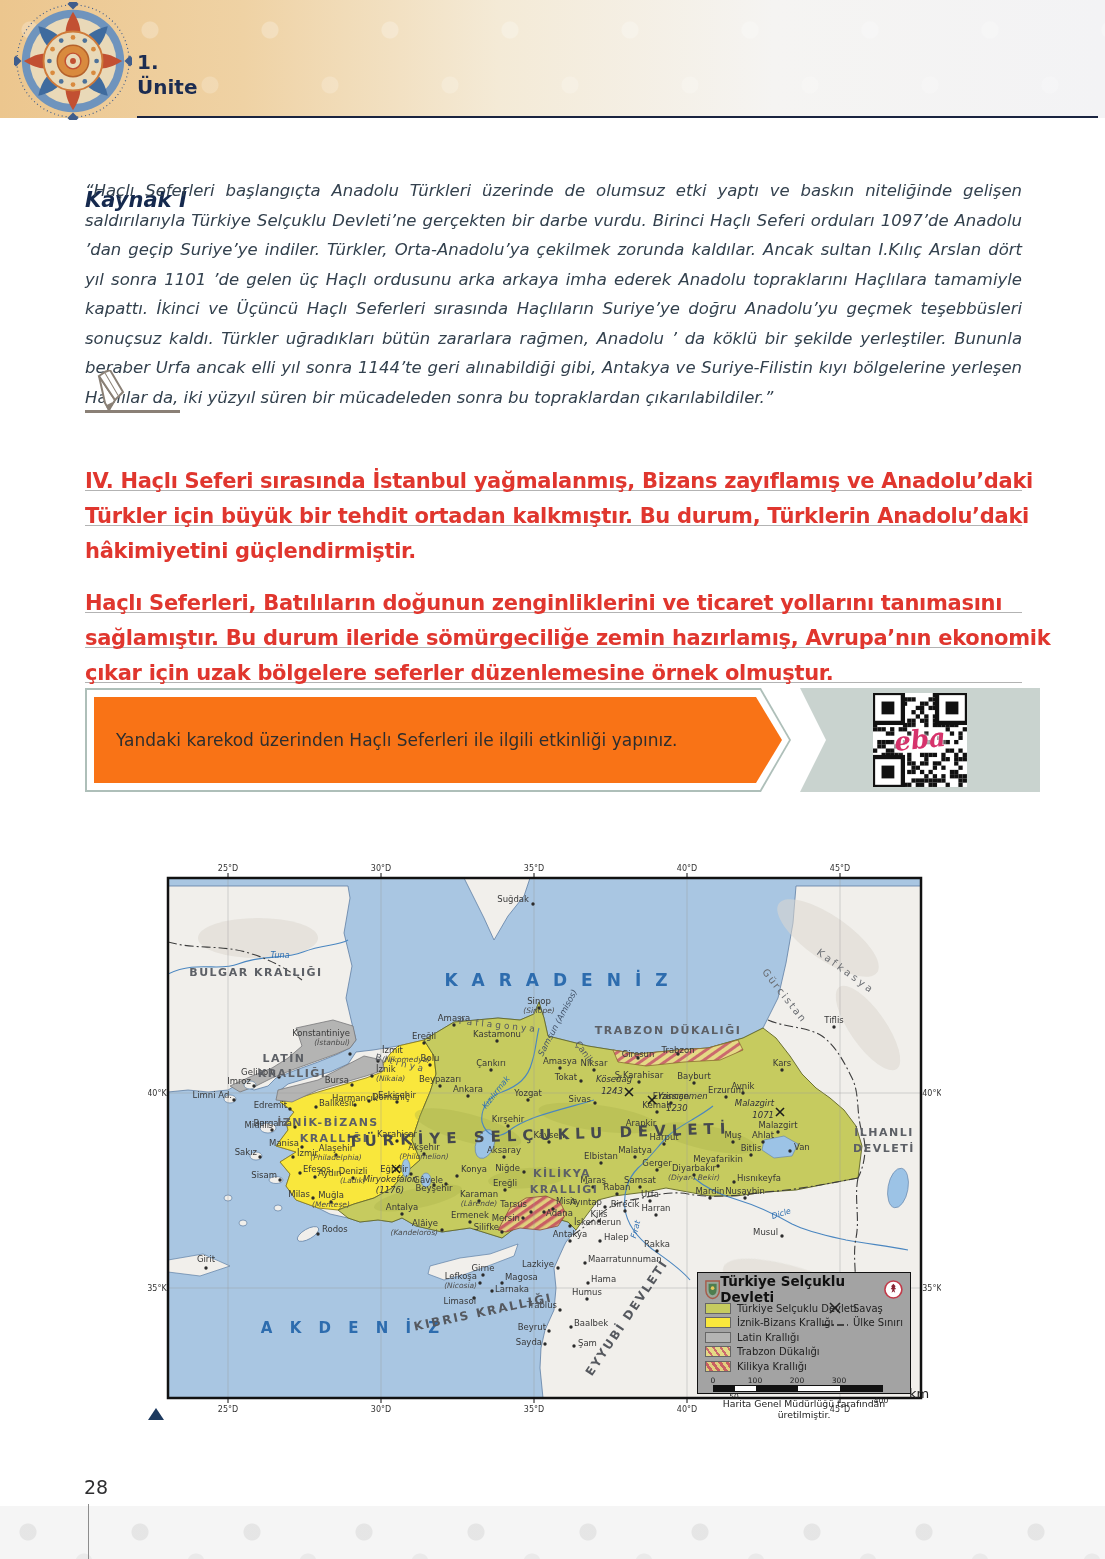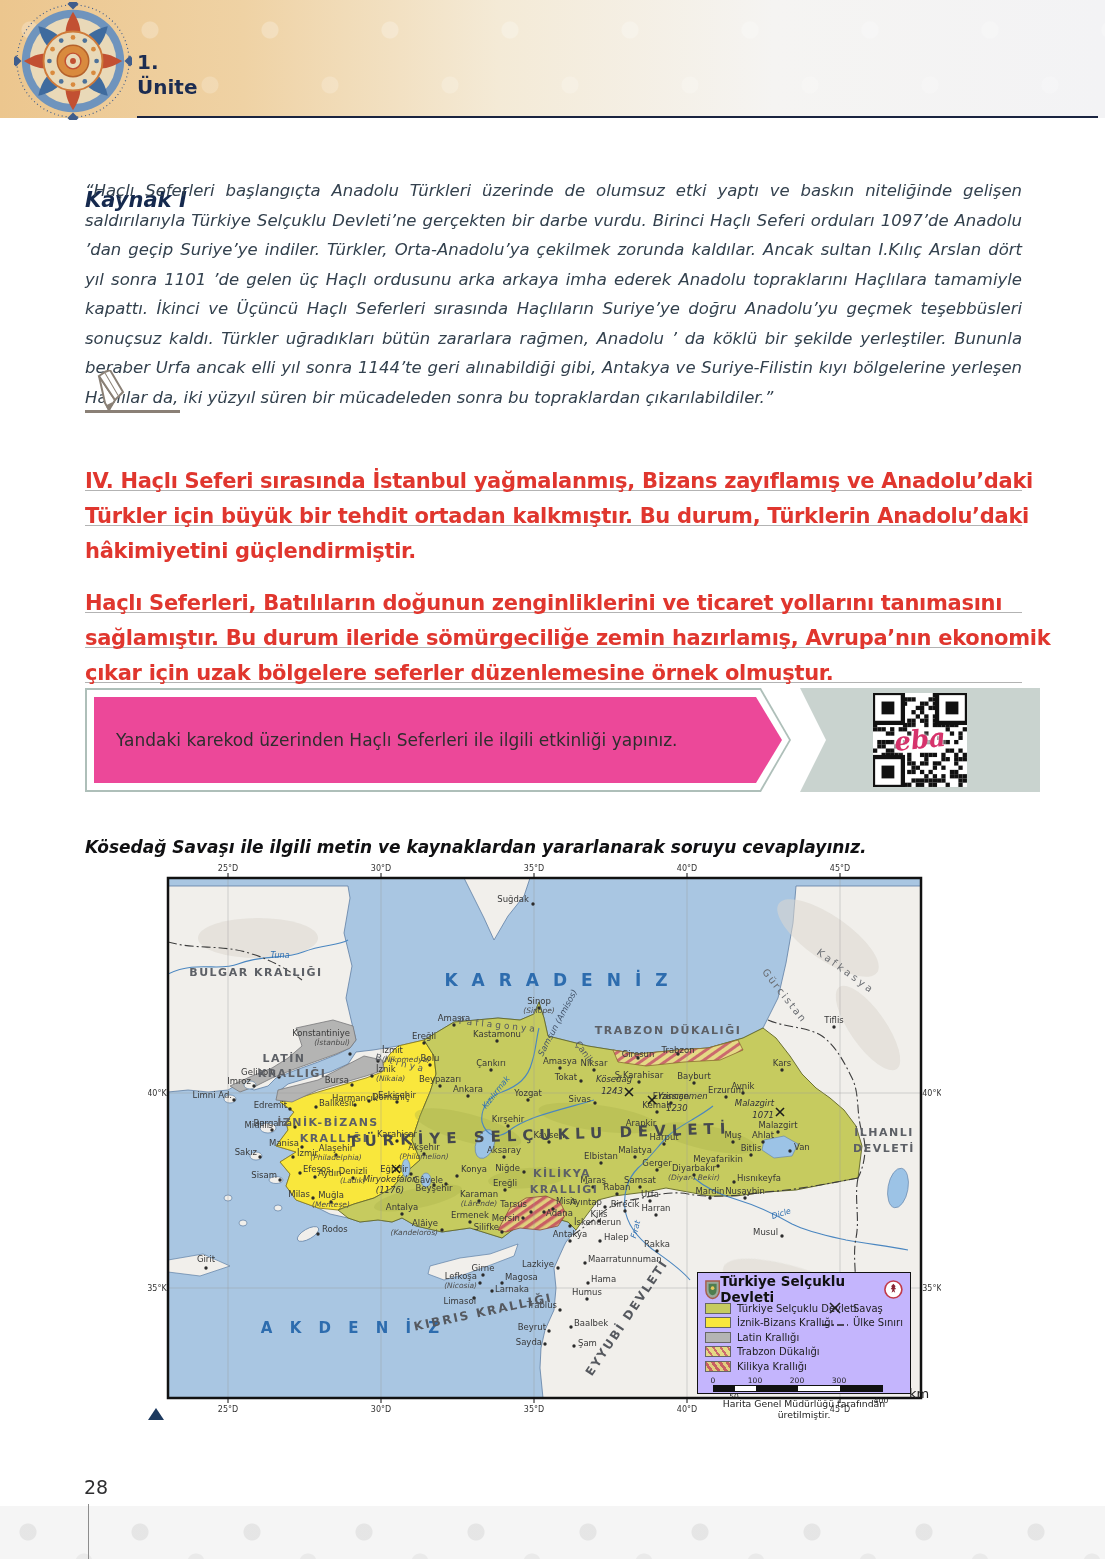--- a/index.html
+++ b/index.html
@@ -41,21 +41,21 @@
   .ans-line.ruled{border-bottom:1px solid #b3b3b3;}
   .ans-line span{position:absolute;left:0;bottom:-3px;font-weight:bold;font-size:21px;
                  letter-spacing:-0.3px;color:#e0362e;white-space:nowrap;}
 
   
   .act-row{position:absolute;left:85px;top:688px;width:960px;height:104px;}
   .act-box{position:absolute;left:0;top:0;width:706px;height:104px;background:#aebfb9;
            clip-path:polygon(0 0,calc(100% - 30px) 0,100% 50%,calc(100% - 30px) 100%,0 100%);}
   .act-box .in1{position:absolute;inset:2px;background:#fff;
            clip-path:polygon(0 0,calc(100% - 29px) 0,100% 50%,calc(100% - 29px) 100%,0 100%);}
-  .act-box .in2{position:absolute;inset:9px;background:#ec4899;
+  .act-box .in2{position:absolute;inset:9px;background:#f97316;
            clip-path:polygon(0 0,calc(100% - 26px) 0,100% 50%,calc(100% - 26px) 100%,0 100%);
            display:flex;align-items:center;}
   .act-box p{margin:0 40px 0 22px;font-size:17px;color:#2e2e2e;}
   .qr-panel{position:absolute;left:715px;top:0;width:240px;height:104px;background:#c9d3cf;
             clip-path:polygon(0 0,100% 0,100% 100%,0 100%,26px 50%);
             display:flex;align-items:center;justify-content:center;}
   .qr-box{position:relative;width:94px;height:94px;background:#fff;}
   .qr-box svg{position:absolute;inset:0;}
   .qr-label{position:absolute;left:50%;top:50%;transform:translate(-50%,-52%) rotate(-6deg);
             font-family:"DejaVu Serif","Liberation Serif",serif;font-style:italic;font-weight:bold;
@@ -75,21 +75,21 @@
   .reg2{font-size:12px;font-weight:bold;fill:#55585e;letter-spacing:2px;}
   .big{font-size:15px;font-weight:bold;fill:#45484e;}
   .sea{font-weight:bold;fill:#2d6cae;}
   .ter{font-size:10px;fill:#6a6d72;}
   .ter2{font-size:9px;fill:#565a60;}
   .ter2i{font-size:8.5px;font-style:italic;fill:#44546a;}
   .riv{font-size:8px;font-style:italic;fill:#2f6fb0;}
   .tick{font-size:8px;fill:#333;}
 
   
-  .legend{position:absolute;left:549px;top:414px;width:214px;height:122px;background:#c4b5fd;
+  .legend{position:absolute;left:549px;top:414px;width:214px;height:122px;background:#a3a3a3;
           border:1.5px solid #111;box-sizing:border-box;padding:4px 7px 2px 7px;}
   .leg-title{display:flex;align-items:center;justify-content:space-between;height:24px;}
   .leg-title .t{font-size:13.5px;font-weight:bold;color:#111;}
   .leg-cols{position:relative;}
   .leg-items{}
   .leg-row{display:flex;align-items:center;height:14.5px;}
   .swatch{width:24px;height:9px;border:0.5px solid #666;margin-right:6px;flex:none;}
   .sw-olive{background:#c6cb5f;} .sw-yellow{background:#f9e73c;} .sw-gray{background:#b4b4b3;}
   .sw-hatch1{background:repeating-linear-gradient(55deg,#e5da85 0 4px,#cb6a6d 4px 6px);}
   .sw-hatch2{background:repeating-linear-gradient(55deg,#e0cf7d 0 3px,#c85f63 3px 6px);}
@@ -351,21 +351,20 @@
             <rect x="64.05" y="0" width="29.889999999999997" height="29.889999999999997" fill="none" stroke="#111" stroke-width="4.27"></rect>
             <rect x="72.58999999999999" y="8.54" width="12.809999999999999" height="12.809999999999999" fill="#111"></rect>
             <rect x="0" y="64.05" width="29.889999999999997" height="29.889999999999997" fill="none" stroke="#111" stroke-width="4.27"></rect>
             <rect x="8.54" y="72.58999999999999" width="12.809999999999999" height="12.809999999999999" fill="#111"></rect>
           </svg>
         <div class="qr-label">eba</div>
       </div>
     </div>
   </div>
 
-  <p class="instruction">Kösedağ Savaşı ile ilgili metin ve kaynaklardan yararlanarak soruyu cevaplayınız.</p>
 
   <div class="map-wrap">
     <svg class="geo" id="geo" viewBox="0 0 793 560">
       <defs>
         <pattern id="hatch1" width="7" height="7" patternTransform="rotate(55)" patternUnits="userSpaceOnUse">
           <rect width="7" height="7" fill="#e5da85"></rect>
             <rect width="3" height="7" fill="#cb6a6d"></rect>
         </pattern>
         <pattern id="hatch2" width="7" height="7" patternTransform="rotate(55)" patternUnits="userSpaceOnUse">
           <rect width="7" height="7" fill="#e0cf7d"></rect>

